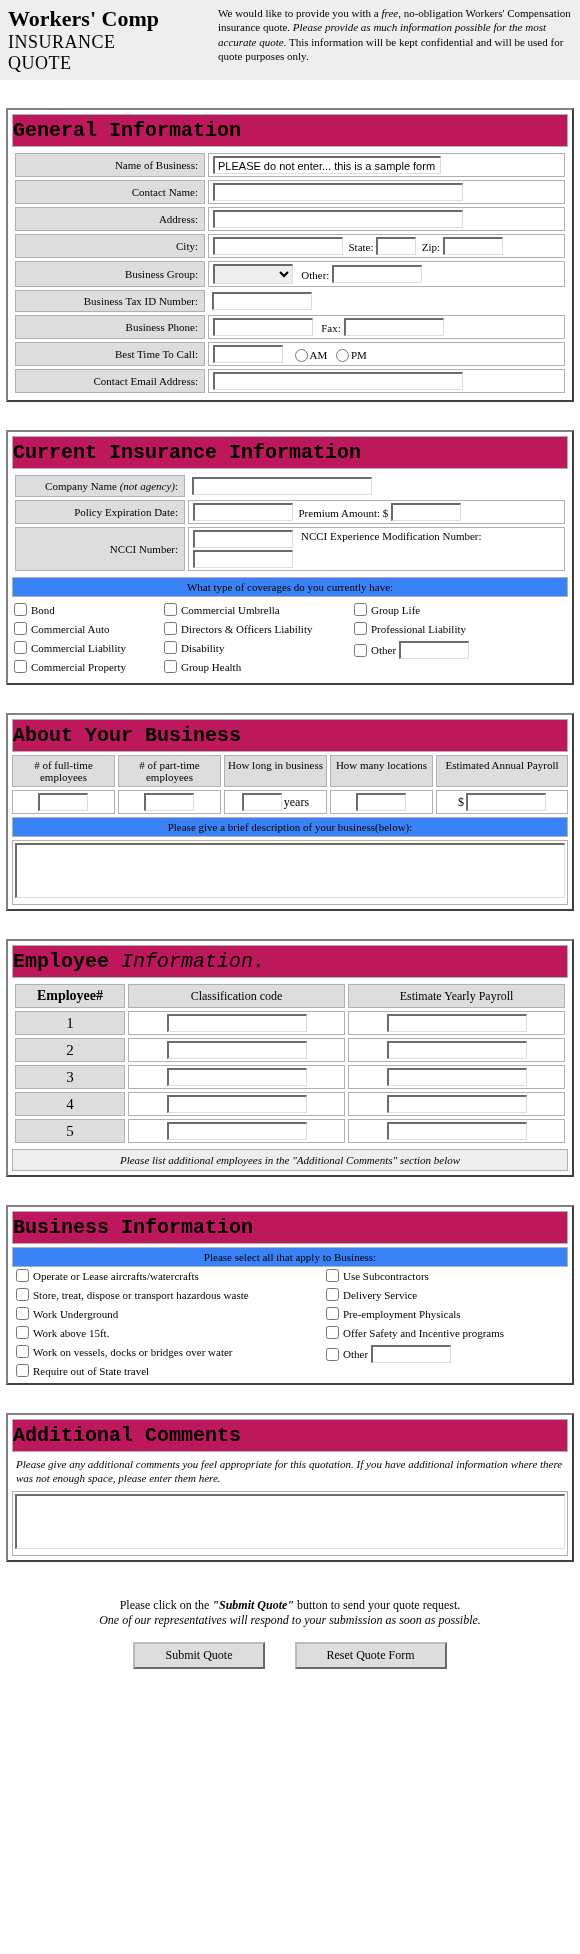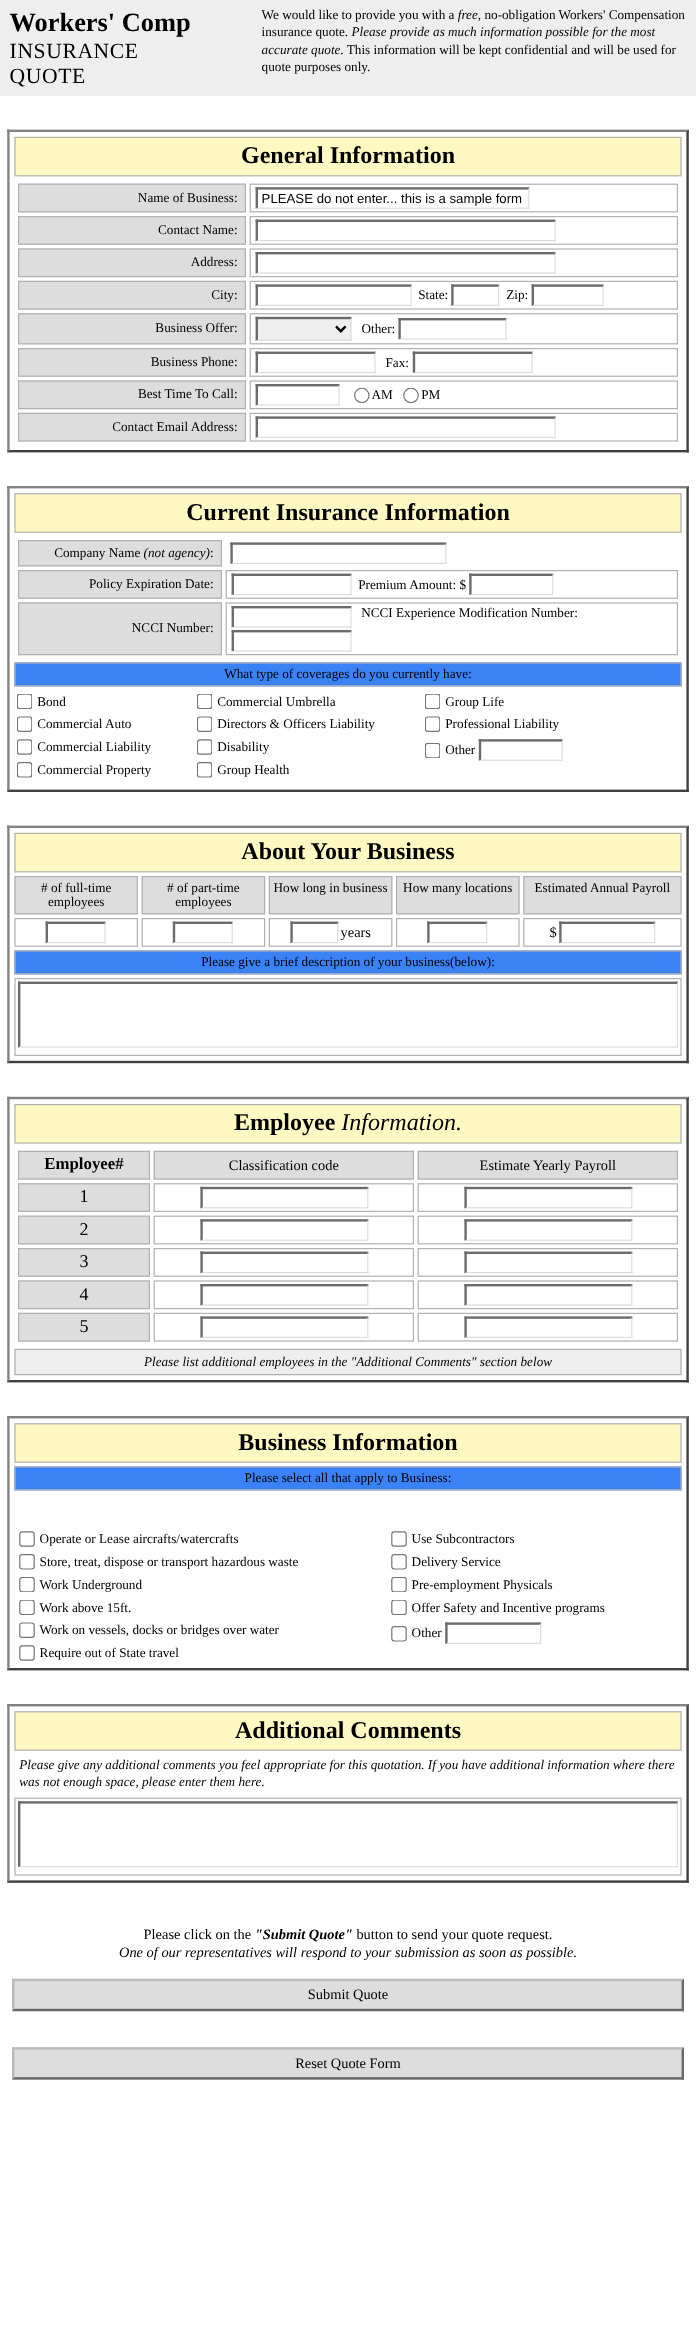--- a/index.html
+++ b/index.html
@@ -4,21 +4,21 @@
 <style>
 * { box-sizing: border-box; }
 body { margin: 0; font-family: Georgia, 'Times New Roman', serif; font-size: 12px; color: #000; background: #fff; width: 580px; }
 .header-band { background: #eee; padding: 6px 8px; display: flex; align-items: flex-start; gap: 10px; }
 .header-title { width: 200px; flex-shrink: 0; }
 .header-title .line1 { font-size: 22px; font-weight: bold; }
 .header-title .line2, .header-title .line3 { font-size: 18px; font-weight: normal; letter-spacing: 0.5px; }
 .header-blurb { font-size: 11px; line-height: 1.3; }
 .header-blurb em { font-style: italic; }
 .panel { margin: 28px 6px 0 6px; border: 2px solid #828282; border-right-color: #404040; border-bottom-color: #404040; background: #fff; padding: 4px; }
-.section-title { background: #fef9c3; text-align: center; font-size: 20px; font-weight: bold; padding: 4px 0; border: 1px solid #b0b0b0; margin-bottom: 3px; }
+.section-title { background: #be185d; text-align: left; font-size: 20px; font-weight: bold; padding: 4px 0; border: 1px solid #b0b0b0; margin-bottom: 3px; font-family: Liberation Mono, monospace; }
 .section-title .it { font-style: italic; font-weight: normal; }
 .sub-band { background: #3b82f6; border: 1px solid #b0b0b0; text-align: center; font-size: 11px; padding: 3px 0; margin-top: 3px; }
 table.form { width: 100%; border-collapse: separate; border-spacing: 3px 3px; }
 td.lbl { background: #ddd; border: 1px solid #b0b0b0; text-align: right; padding: 3px 6px; width: 190px; font-size: 11px; }
 td.fld { background: #fff; border: 1px solid #b0b0b0; padding: 2px 4px; font-size: 11px; }
 td.fld-plain { padding: 2px 4px; font-size: 11px; }
 input[type=text] { font-family: Arial, sans-serif; font-size: 11px; border-top: 2px solid #6b6b6b; border-left: 2px solid #6b6b6b; border-right: 1px solid #ddd; border-bottom: 1px solid #ddd; padding: 1px 3px; height: 18px; background: #fff; }
 select { font-family: Arial, sans-serif; font-size: 11px; border-top: 2px solid #6b6b6b; border-left: 2px solid #6b6b6b; border-right: 1px solid #ddd; border-bottom: 1px solid #ddd; height: 20px; background: #eee; }
 textarea { width: 100%; font-family: Arial, sans-serif; font-size: 11px; border-top: 2px solid #6b6b6b; border-left: 2px solid #6b6b6b; border-right: 1px solid #ddd; border-bottom: 1px solid #ddd; resize: none; }
 input[type=checkbox] { vertical-align: middle; margin: 0 4px 0 0; width: 13px; height: 13px; }
@@ -29,27 +29,27 @@
 .biz-grid { display: flex; gap: 3px; }
 .biz-cell-h { background: #ddd; border: 1px solid #b0b0b0; text-align: center; font-size: 11px; padding: 3px 2px; flex: 1; }
 .biz-row { display: flex; gap: 3px; margin-top: 3px; }
 .biz-cell { border: 1px solid #b0b0b0; text-align: center; padding: 2px; flex: 1; display: flex; justify-content: center; align-items: center; gap: 2px; }
 table.emp { width: 100%; border-collapse: separate; border-spacing: 3px 3px; }
 .emp th { background: #ddd; border: 1px solid #b0b0b0; font-size: 12px; padding: 3px; font-weight: bold; }
 .emp th:first-child { font-size: 14px; width: 110px; }
 .emp td.num { background: #ddd; border: 1px solid #b0b0b0; text-align: center; font-size: 15px; padding: 2px; }
 .emp td.cell { border: 1px solid #b0b0b0; text-align: center; padding: 2px; }
 .emp-note { font-style: italic; text-align: center; background: #eee; border: 1px solid #b0b0b0; font-size: 11px; padding: 4px; margin-top: 3px; }
-.binfo-grid { display: flex; gap: 20px; padding: 2px 4px; font-size: 11px; margin-top: 32px; }
+.binfo-grid { display: flex; gap: 20px; padding: 2px 4px; font-size: 11px; }
 .binfo-col { display: flex; flex-direction: column; gap: 6px; }
 .binfo-col label { display: flex; align-items: center; }
 .comments-note { font-style: italic; font-size: 11px; padding: 2px 4px; line-height: 1.3; }
 .footer { text-align: center; margin: 36px 10px 20px 10px; font-size: 12px; }
 .footer em { font-style: italic; }
-.btn-row { display: flex; justify-content: center; gap: 30px; margin-top: 14px; flex-direction: column; }
+.btn-row { display: flex; justify-content: center; gap: 30px; margin-top: 14px; }
 button.action { background: #ddd; border: 2px outset #bbb; padding: 4px 30px; font-family: Georgia, serif; font-size: 12px; cursor: pointer; }
 </style>
 </head>
 <body>
 
 <div class="header-band">
   <div class="header-title">
     <div class="line1">Workers' Comp</div>
     <div class="line2">INSURANCE</div>
     <div class="line3">QUOTE</div>
@@ -79,26 +79,30 @@
       <td class="lbl">City:</td>
       <td class="fld">
         <input type="text" style="width: 130px;">
         &nbsp;<span>State:</span>
         <input type="text" style="width: 40px;">
         &nbsp;<span>Zip:</span>
         <input type="text" style="width: 60px;">
       </td>
     </tr>
     <tr>
-      <td class="lbl">Business Offer:</td>
+      <td class="lbl">Business Group:</td>
       <td class="fld">
         <select style="width:80px"><option></option></select>
         &nbsp;&nbsp;<span>Other:</span>
         <input type="text" style="width: 90px;">
       </td>
+    </tr>
+    <tr>
+      <td class="lbl">Business Tax ID Number:</td>
+      <td class="fld-plain"><input type="text" style="width: 100px;"></td>
     </tr>
     <tr>
       <td class="lbl">Business Phone:</td>
       <td class="fld">
         <input type="text" style="width: 100px;">
         &nbsp;&nbsp;<span>Fax:</span>
         <input type="text" style="width: 100px;">
       </td>
     </tr>
     <tr>

